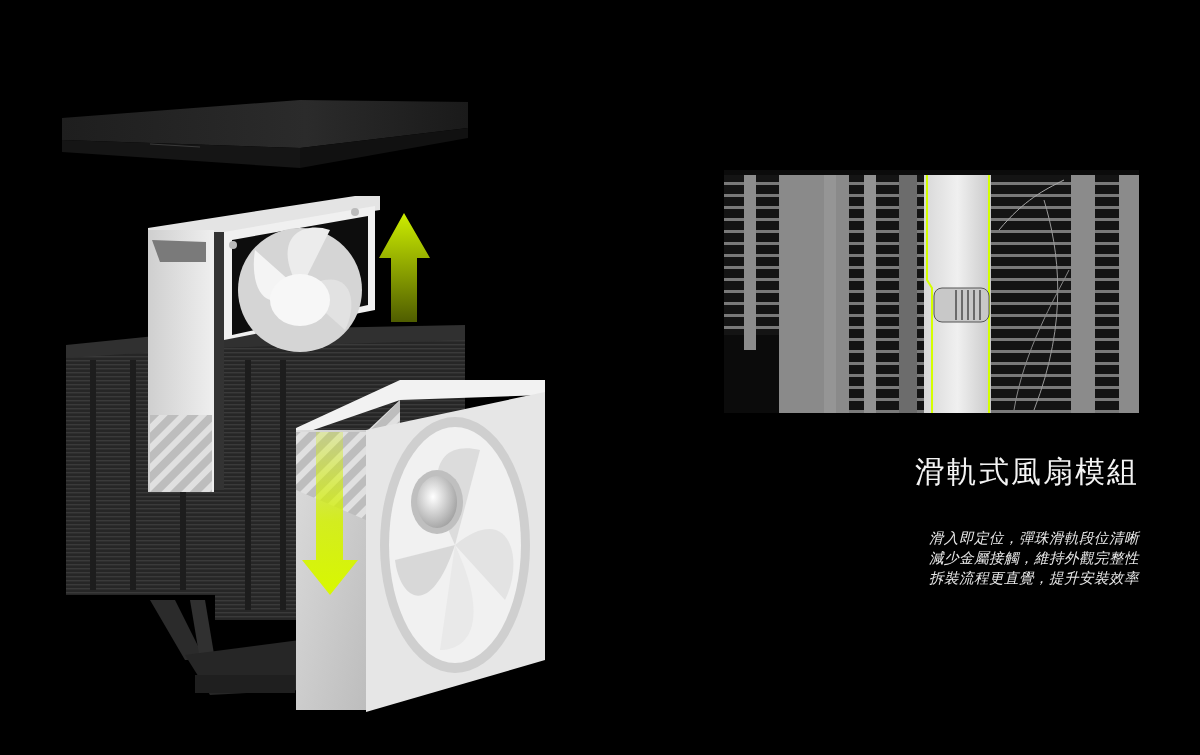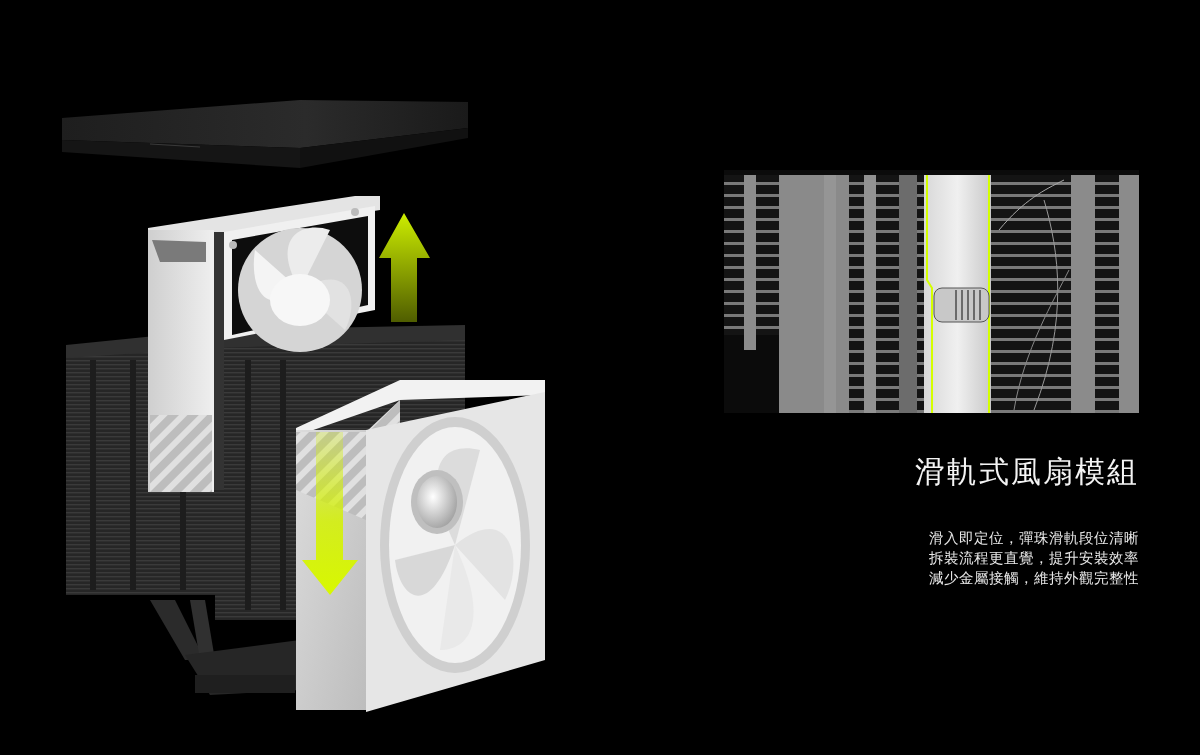--- a/index.html
+++ b/index.html
@@ -4,21 +4,21 @@
 <style>
   html,body{margin:0;padding:0;background:#000;}
   body{width:1200px;height:755px;position:relative;overflow:hidden;font-family:"DejaVu Sans","Liberation Sans",sans-serif;color:#fff;}
   .abs{position:absolute;}
   
   #product{left:0;top:0;width:700px;height:755px;}
   
   #inset{left:724px;top:170px;width:415px;height:243px;background:#0b0b0b;overflow:hidden;}
   
   #title{right:61px;top:452px;font-size:30px;font-weight:normal;letter-spacing:2px;color:#f4f4f4;white-space:nowrap;}
-  #desc{right:61px;top:528px;text-align:right;font-size:14.5px;line-height:20px;letter-spacing:0.5px;color:#e8e8e8;}
+  #desc{right:61px;top:528px;text-align:right;font-size:14.5px;line-height:20px;letter-spacing:0.5px;color:#e8e8e8;font-style:italic;}
   #desc div{white-space:nowrap;}
 </style>
 </head>
 <body>
 
 <div id="product" class="abs">
   <svg width="700" height="755" viewBox="0 0 700 755" xmlns="http://www.w3.org/2000/svg">
     <defs>
       <linearGradient id="lidTop" x1="0" y1="0" x2="1" y2="0">
         <stop offset="0" stop-color="#1e1e1e"></stop>
@@ -164,15 +164,15 @@
     <path d="M290 240 C 300 180, 330 130, 345 100" stroke="#888" stroke-width="1" fill="none"></path>
     <rect x="347" y="5" width="24" height="238" fill="#8b8b8b"></rect>
     <rect x="371" y="5" width="24" height="238" fill="url(#finRows)"></rect>
     <rect x="395" y="5" width="20" height="238" fill="#8b8b8b"></rect>
   </svg>
 </div>
 
 <div id="title" class="abs">滑軌式風扇模組</div>
 <div id="desc" class="abs">
   <div>滑入即定位，彈珠滑軌段位清晰</div>
+  <div>減少金屬接觸，維持外觀完整性</div>
   <div>拆裝流程更直覺，提升安裝效率</div>
-  <div>減少金屬接觸，維持外觀完整性</div>
 </div>
 
 </body></html>

